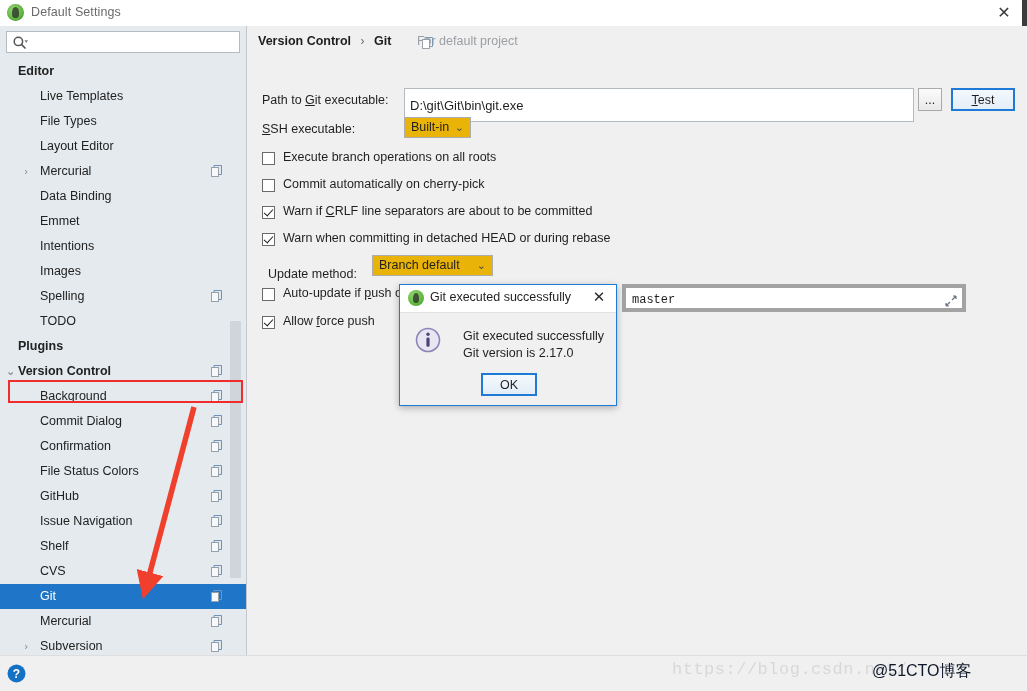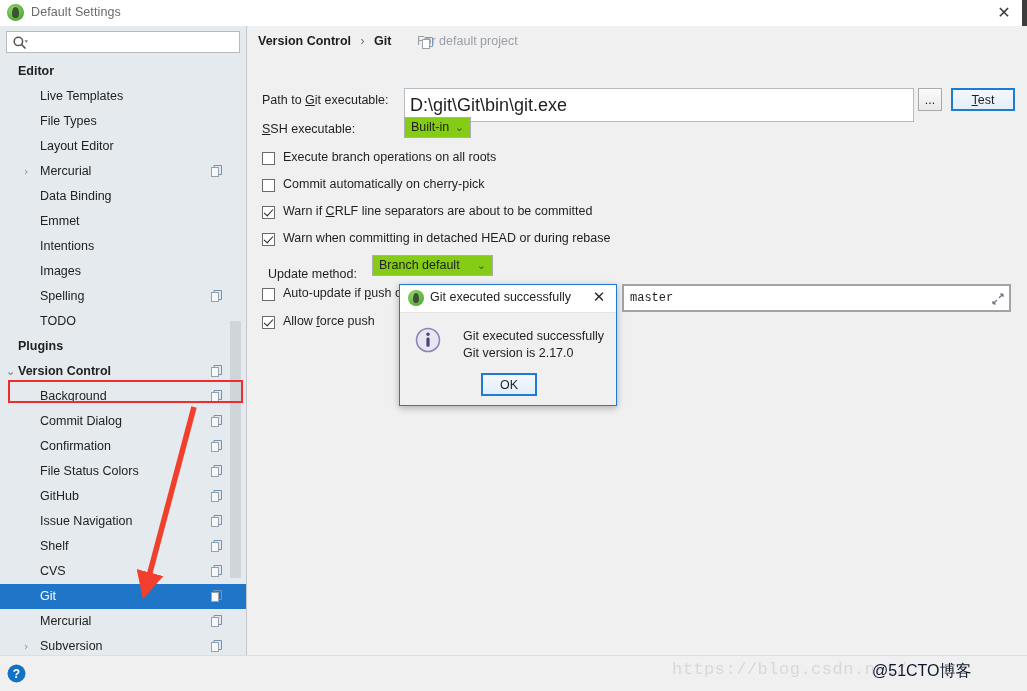--- a/index.html
+++ b/index.html
@@ -206,21 +206,21 @@
     white-space: nowrap;
   }
   .u { text-decoration: underline; }
 
   .textfield {
     position: absolute;
     background: #ffffff;
     border: 1px solid #b5bcc1;
     box-sizing: border-box;
     font-family: "Liberation Sans", sans-serif;
-    font-size: 18px;
+    font-size: 13px;
     color: #1f1f1f;
     padding: 16px 5px;
     outline: none;
   }
   .btn {
     position: absolute;
     box-sizing: border-box;
     background: linear-gradient(#fbfbfb, #e9e9e9);
     border: 1px solid #a9a9a9;
     font-family: "Liberation Sans", sans-serif;
@@ -231,21 +231,21 @@
     padding: 0;
   }
   .btn.focus {
     border: 2px solid #1f7ad6;
     background: linear-gradient(#f3f8fd, #e3eef8);
   }
 
   .combo {
     position: absolute;
     box-sizing: border-box;
-    background: #84cc16;
+    background: #eab308;
     border: 1px solid #adadad;
     font-size: 12.5px;
     color: #1f1f1f;
     cursor: pointer;
     text-align: right;
   }
   .combo .ctext {
     position: absolute;
     left: 6px; top: 2px;
   }
@@ -278,23 +278,23 @@
   .cblabel {
     position: absolute;
     left: 21px; top: 0;
     font-size: 12.5px;
     color: #1f1f1f;
   }
 
   .bigfield {
     position: absolute;
     left: 622px; top: 284px;
-    width: 389px; height: 28px;
+    width: 344px; height: 28px;
     background: #ffffff;
-    border: 2px solid #a3a3a3;
+    border: 4px solid #a3a3a3;
     box-sizing: border-box;
   }
   .bigfield .bf-text {
     position: absolute;
     left: 6px; top: 5px;
     font-family: "Liberation Mono", monospace;
     font-size: 12px;
     color: #1f1f1f;
   }
   .bf-expand {

